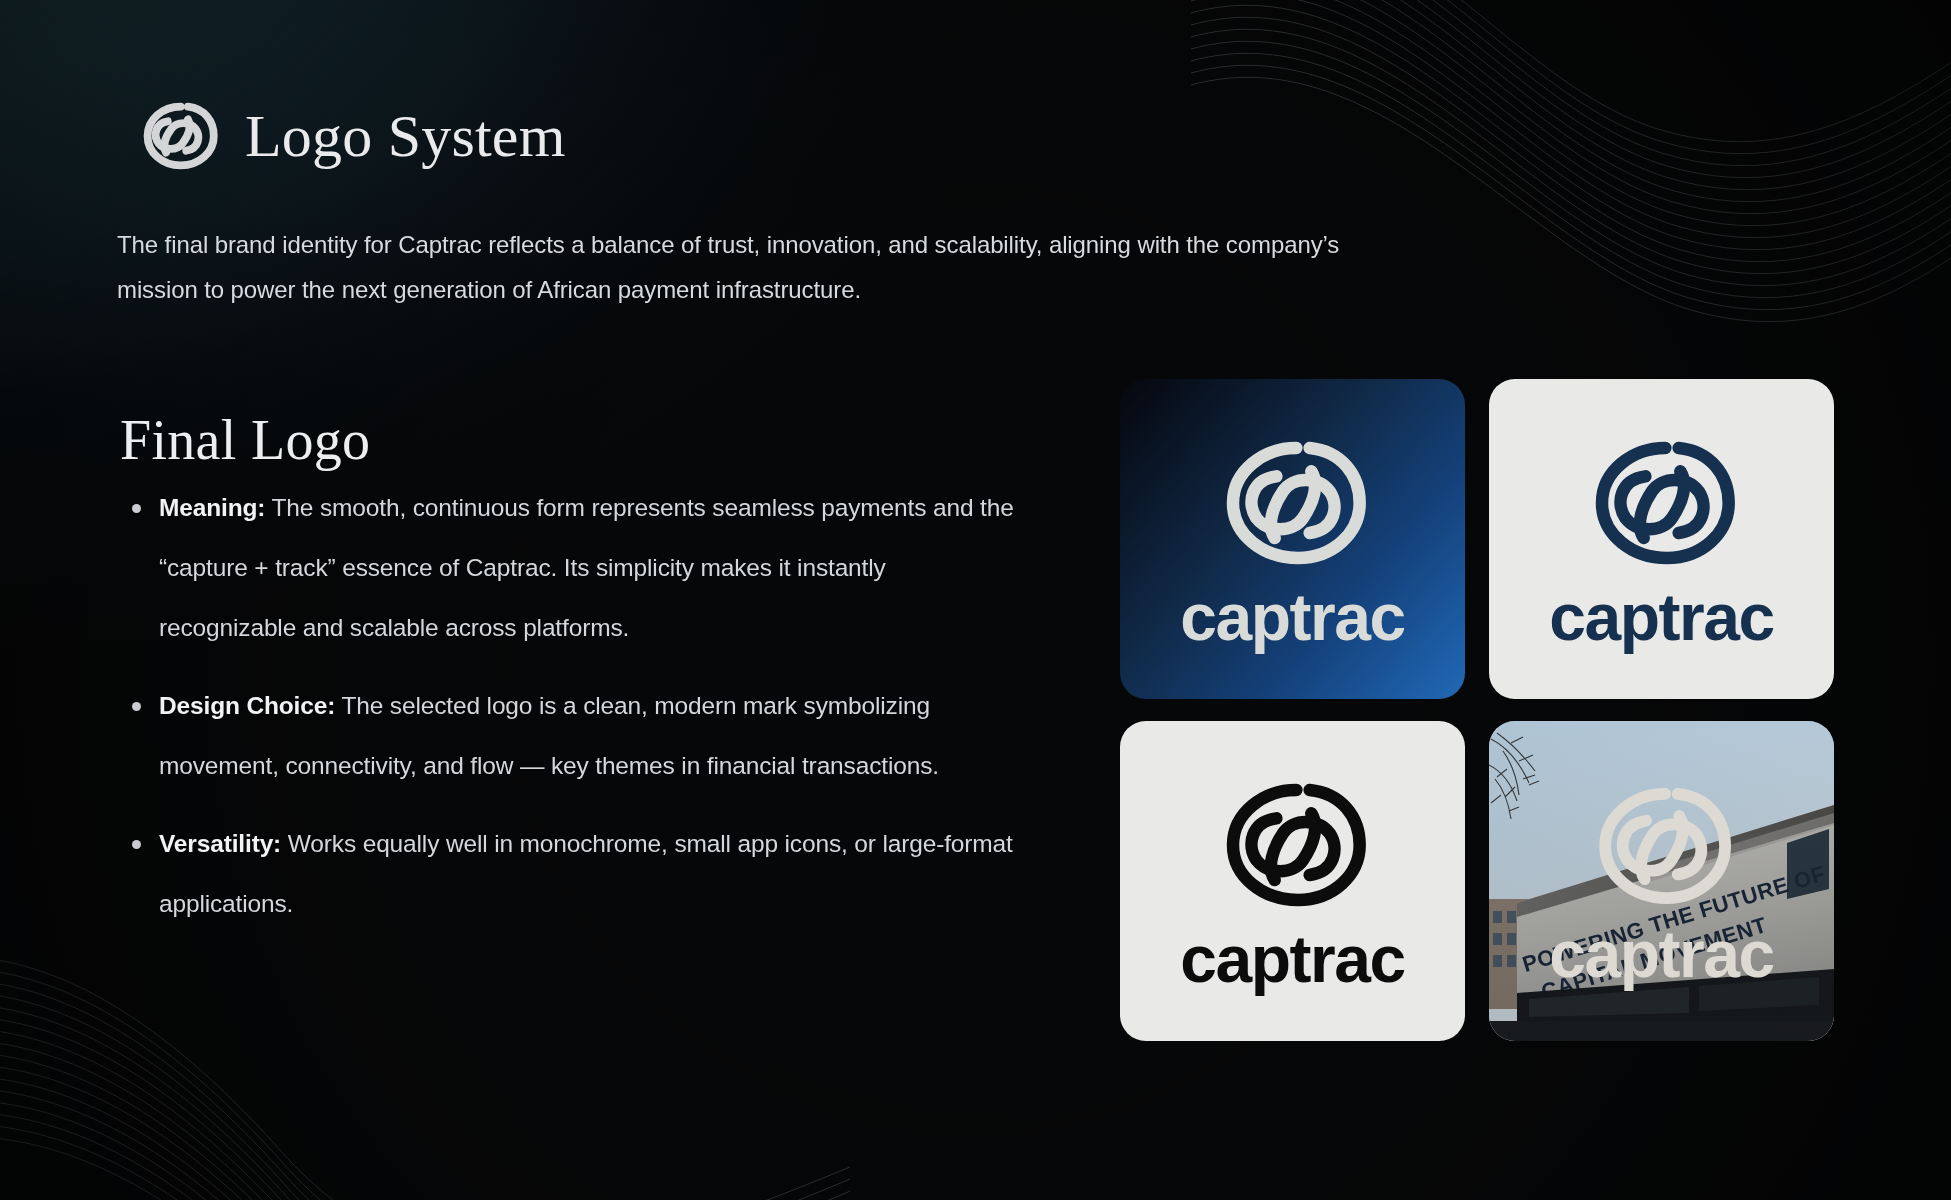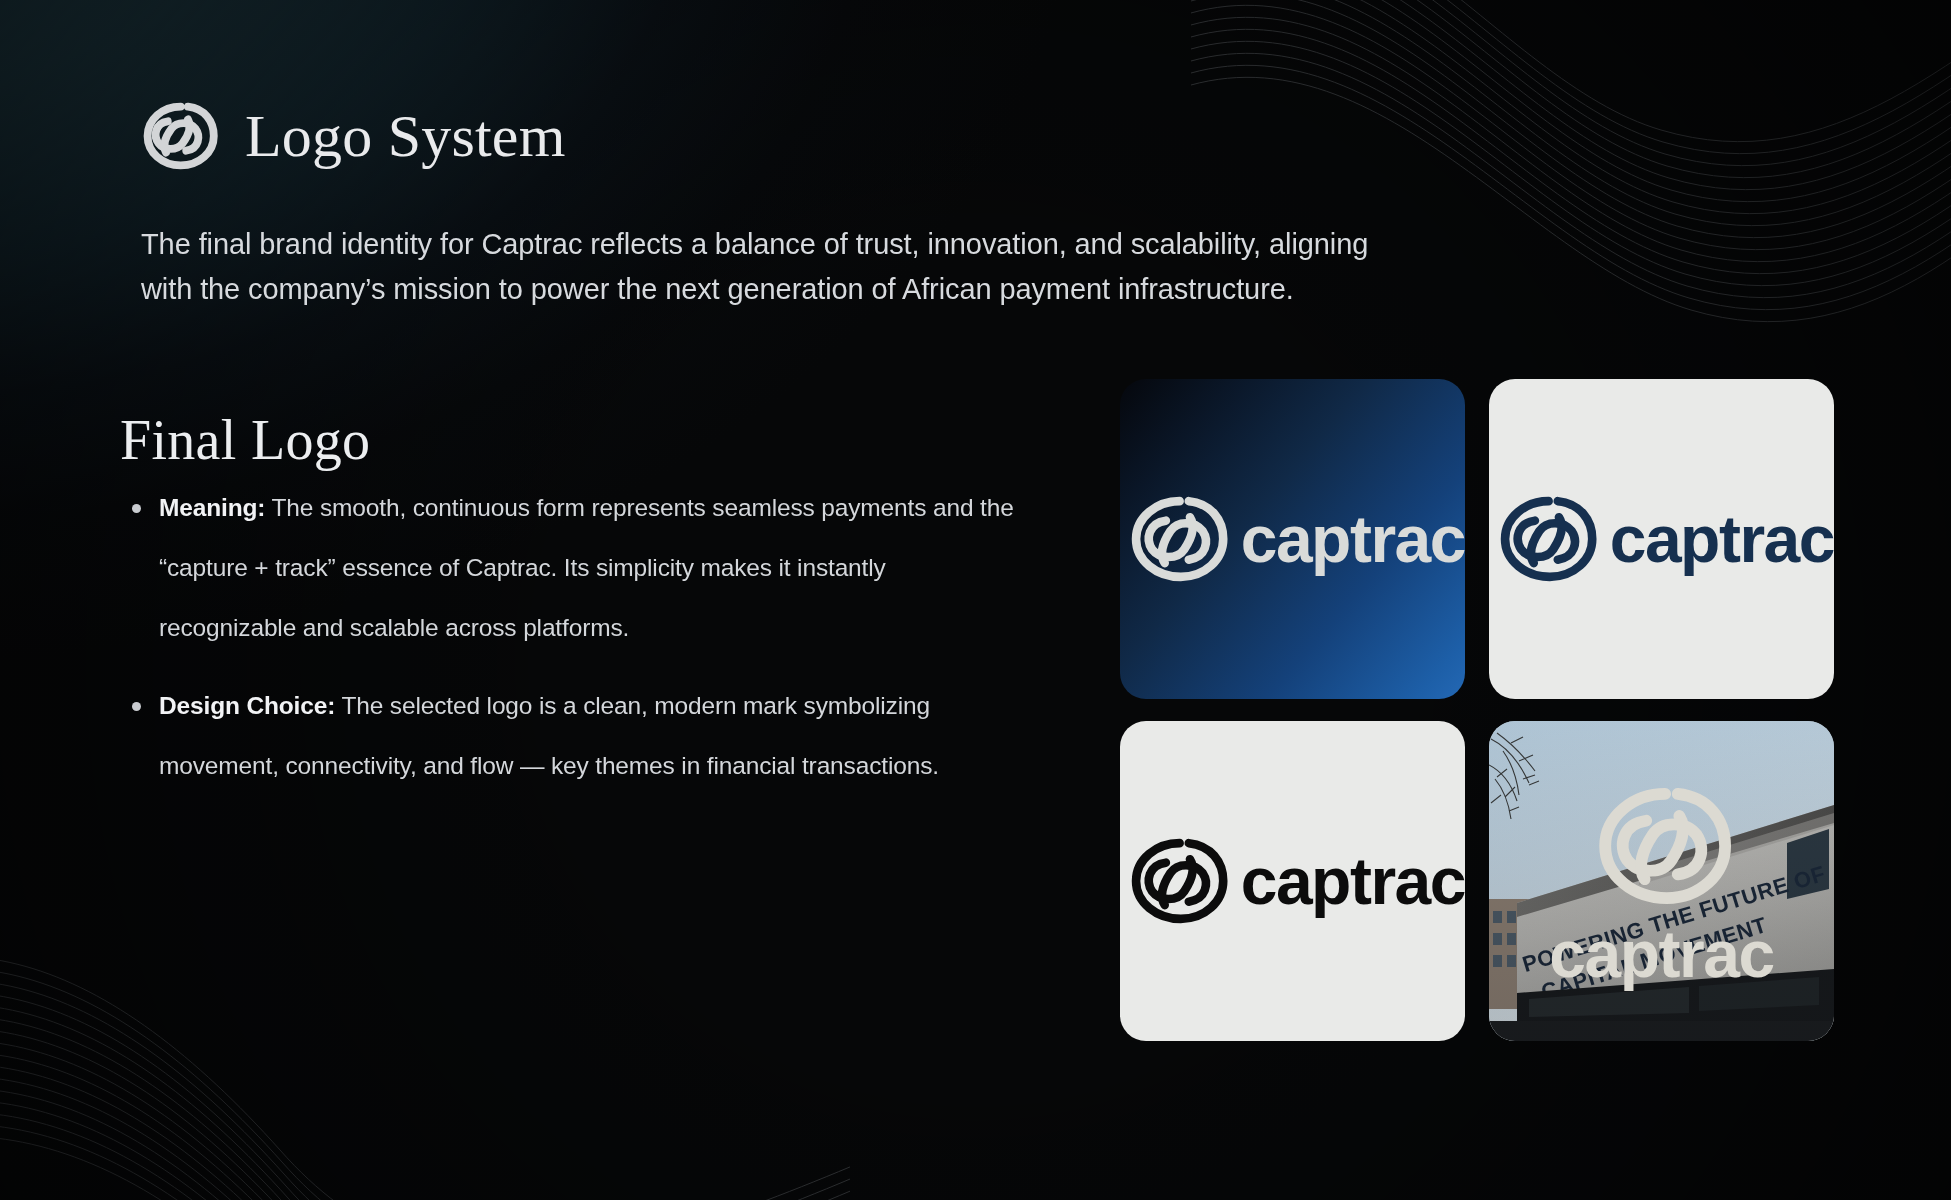--- a/index.html
+++ b/index.html
@@ -38,22 +38,22 @@
   .brandmark { width:92px; height:92px; display:block; flex:0 0 auto; }
   .page-title {
     font-family:"Liberation Serif", serif;
     font-size:60px; font-weight:400;
     color:#e9eaec; letter-spacing:.2px;
     line-height:1;
   }
 
   
   .intro {
-    position:absolute; left:141px; top:222px; width:1230px;
-    font-size:29px; line-height:45px;
+    position:absolute; left:117px; top:222px; width:1230px;
+    font-size:24px; line-height:45px;
     color:#d7dade; font-weight:400;
     letter-spacing:-.1px;
   }
 
   
   .section-title {
     position:absolute; left:120px; top:408px;
     font-family:"Liberation Serif", serif;
     font-size:56px; font-weight:400;
     color:#eceef0; letter-spacing:.3px;
@@ -82,21 +82,21 @@
     position:absolute; left:1120px; top:379px;
     display:grid;
     grid-template-columns:345px 345px;
     grid-template-rows:320px 320px;
     gap:22px 24px;
   }
   .card {
     border-radius:26px;
     position:relative;
     overflow:hidden;
-    display:flex; flex-direction:row;
+    display:flex; flex-direction:column;
     align-items:center; justify-content:center;
     gap:6px;
   }
   .card-blue {
     background:linear-gradient(131deg, #05070c 0%, #0a1627 18%, #102947 40%, #14417a 68%, #1d5fa8 92%, #2468b4 100%);
   }
   .card-light { background:#e9eae8; }
   .card-photo { background:#9aa6ad; }
 
   .card .mark { display:block; }
@@ -194,20 +194,23 @@
 
   <div class="section-title">Final Logo</div>
 
   <ul class="bullets">
     <li class="bullet">
       <b>Meaning:</b><span> The smooth, continuous form represents seamless payments and the “capture + track” essence of Captrac. Its simplicity makes it instantly recognizable and scalable across platforms.</span>
     </li>
     <li class="bullet">
       <b>Design Choice:</b><span> The selected logo is a clean, modern mark symbolizing movement, connectivity, and flow — key themes in financial transactions.</span>
     </li>
+    <li class="bullet">
+      <b>Versatility:</b><span> Works equally well in monochrome, small app icons, or large-format applications.</span>
+    </li>
   </ul>
 
   <div class="grid">
 
     <div class="card card-blue">
       <svg class="mark" width="168" height="150" viewBox="0 0 100 90">
         <g fill="none" stroke="#d9dbd9" stroke-width="7.5" stroke-linecap="round" stroke-linejoin="round">
           <path d="M60 12 C 79 14, 90 28, 90 45 C 90 63, 74 78, 53 78 C 32 78, 14 64, 14 45 C 14 26, 32 12, 52 12"></path>
           <path d="M40 29 C 25 31, 22 45, 28 54 C 35 63, 50 63, 56 54 C 62 45, 66 34, 61 26"></path>
           <path d="M60 63 C 75 61, 78 47, 72 38 C 65 29, 50 29, 44 38 C 38 47, 34 58, 39 66"></path>

